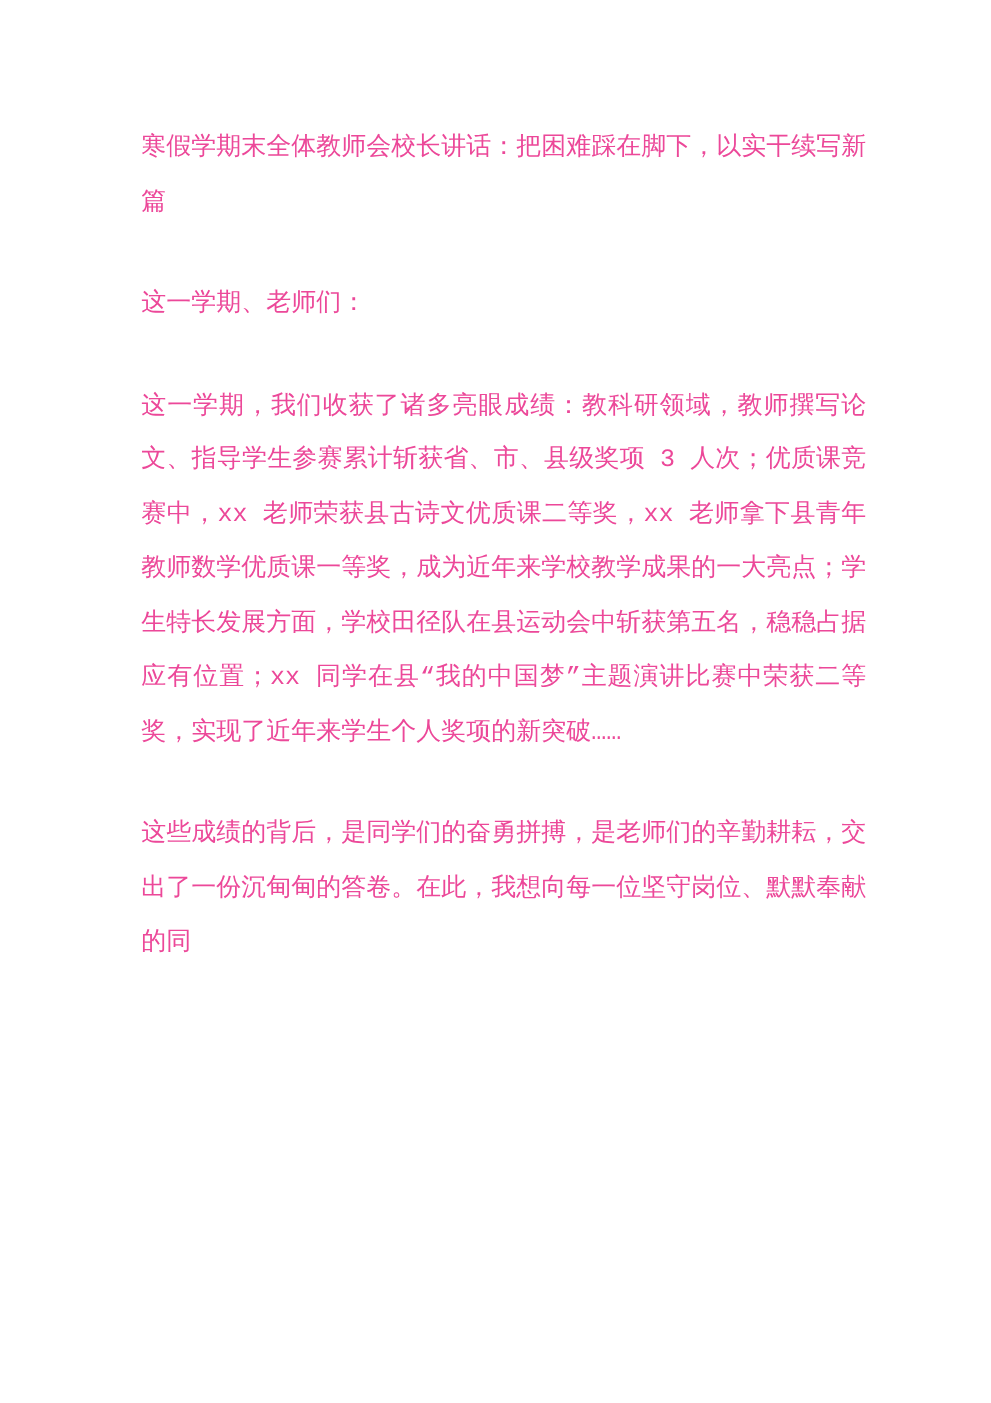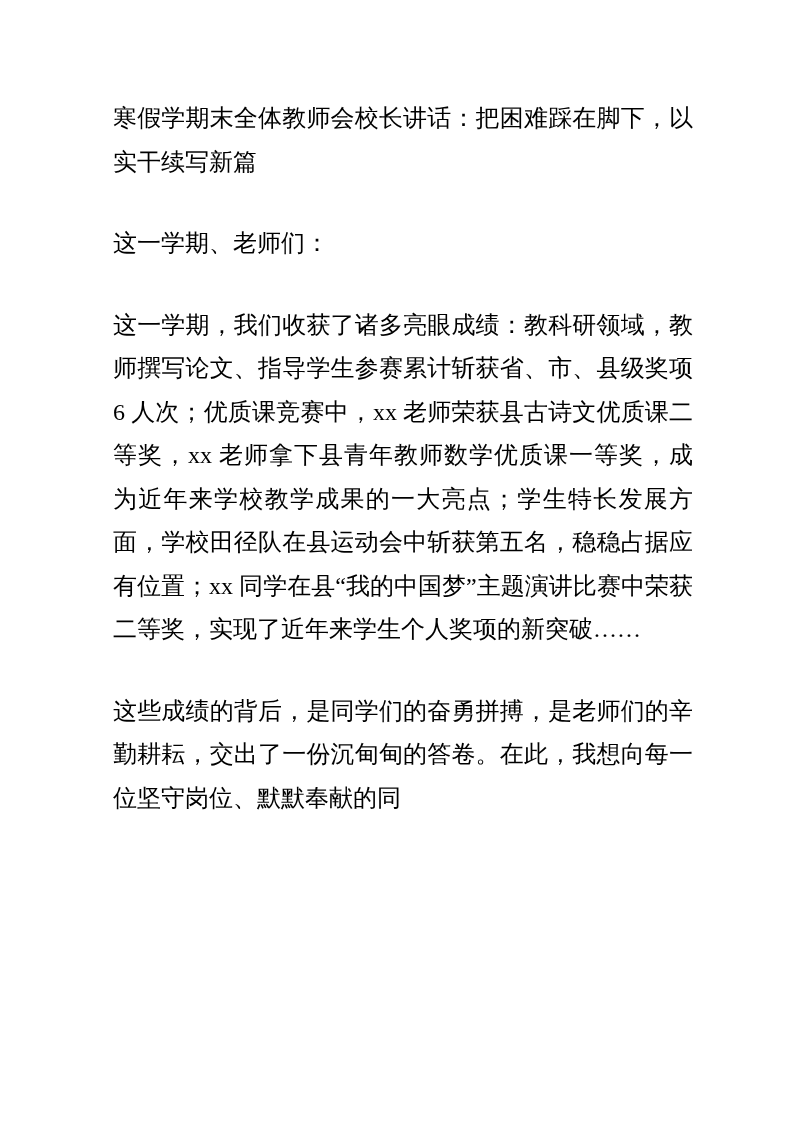--- a/index.html
+++ b/index.html
@@ -14,23 +14,23 @@
   }
   .doc-page {
     box-sizing: border-box;
     width: 793px;
     height: 1122px;
     padding: 97px 100px 0 113px;
     background: #ffffff;
   }
   .doc-content {
     width: 580px;
-    font-family: Liberation Serif, serif;
-    font-size: 24px;
-    color: #000000;
+    font-family: Liberation Mono, monospace;
+    font-size: 20px;
+    color: #ec4899;
     font-weight: 400;
   }
   .doc-title,
   .doc-paragraph {
     margin: 0 0 38px 0;
     line-height: 43.5px;
     text-align: justify;
     text-justify: inter-ideograph;
     word-break: normal;
   }
@@ -41,16 +41,16 @@
     margin-bottom: 0;
   }
 </style>
 </head>
 <body>
 
 <div class="doc-page">
   <div class="doc-content">
     <p class="doc-title">寒假学期末全体教师会校长讲话：把困难踩在脚下，以实干续写新篇</p>
     <p class="doc-paragraph">这一学期、老师们：</p>
-    <p class="doc-paragraph">这一学期，我们收获了诸多亮眼成绩：教科研领域，教师撰写论文、指导学生参赛累计斩获省、市、县级奖项 6 人次；优质课竞赛中，xx 老师荣获县古诗文优质课二等奖，xx 老师拿下县青年教师数学优质课一等奖，成为近年来学校教学成果的一大亮点；学生特长发展方面，学校田径队在县运动会中斩获第五名，稳稳占据应有位置；xx 同学在县“我的中国梦”主题演讲比赛中荣获二等奖，实现了近年来学生个人奖项的新突破……</p>
+    <p class="doc-paragraph">这一学期，我们收获了诸多亮眼成绩：教科研领域，教师撰写论文、指导学生参赛累计斩获省、市、县级奖项 3 人次；优质课竞赛中，xx 老师荣获县古诗文优质课二等奖，xx 老师拿下县青年教师数学优质课一等奖，成为近年来学校教学成果的一大亮点；学生特长发展方面，学校田径队在县运动会中斩获第五名，稳稳占据应有位置；xx 同学在县“我的中国梦”主题演讲比赛中荣获二等奖，实现了近年来学生个人奖项的新突破……</p>
     <p class="doc-paragraph">这些成绩的背后，是同学们的奋勇拼搏，是老师们的辛勤耕耘，交出了一份沉甸甸的答卷。在此，我想向每一位坚守岗位、默默奉献的同</p>
   </div>
 </div>
 
 </body></html>

